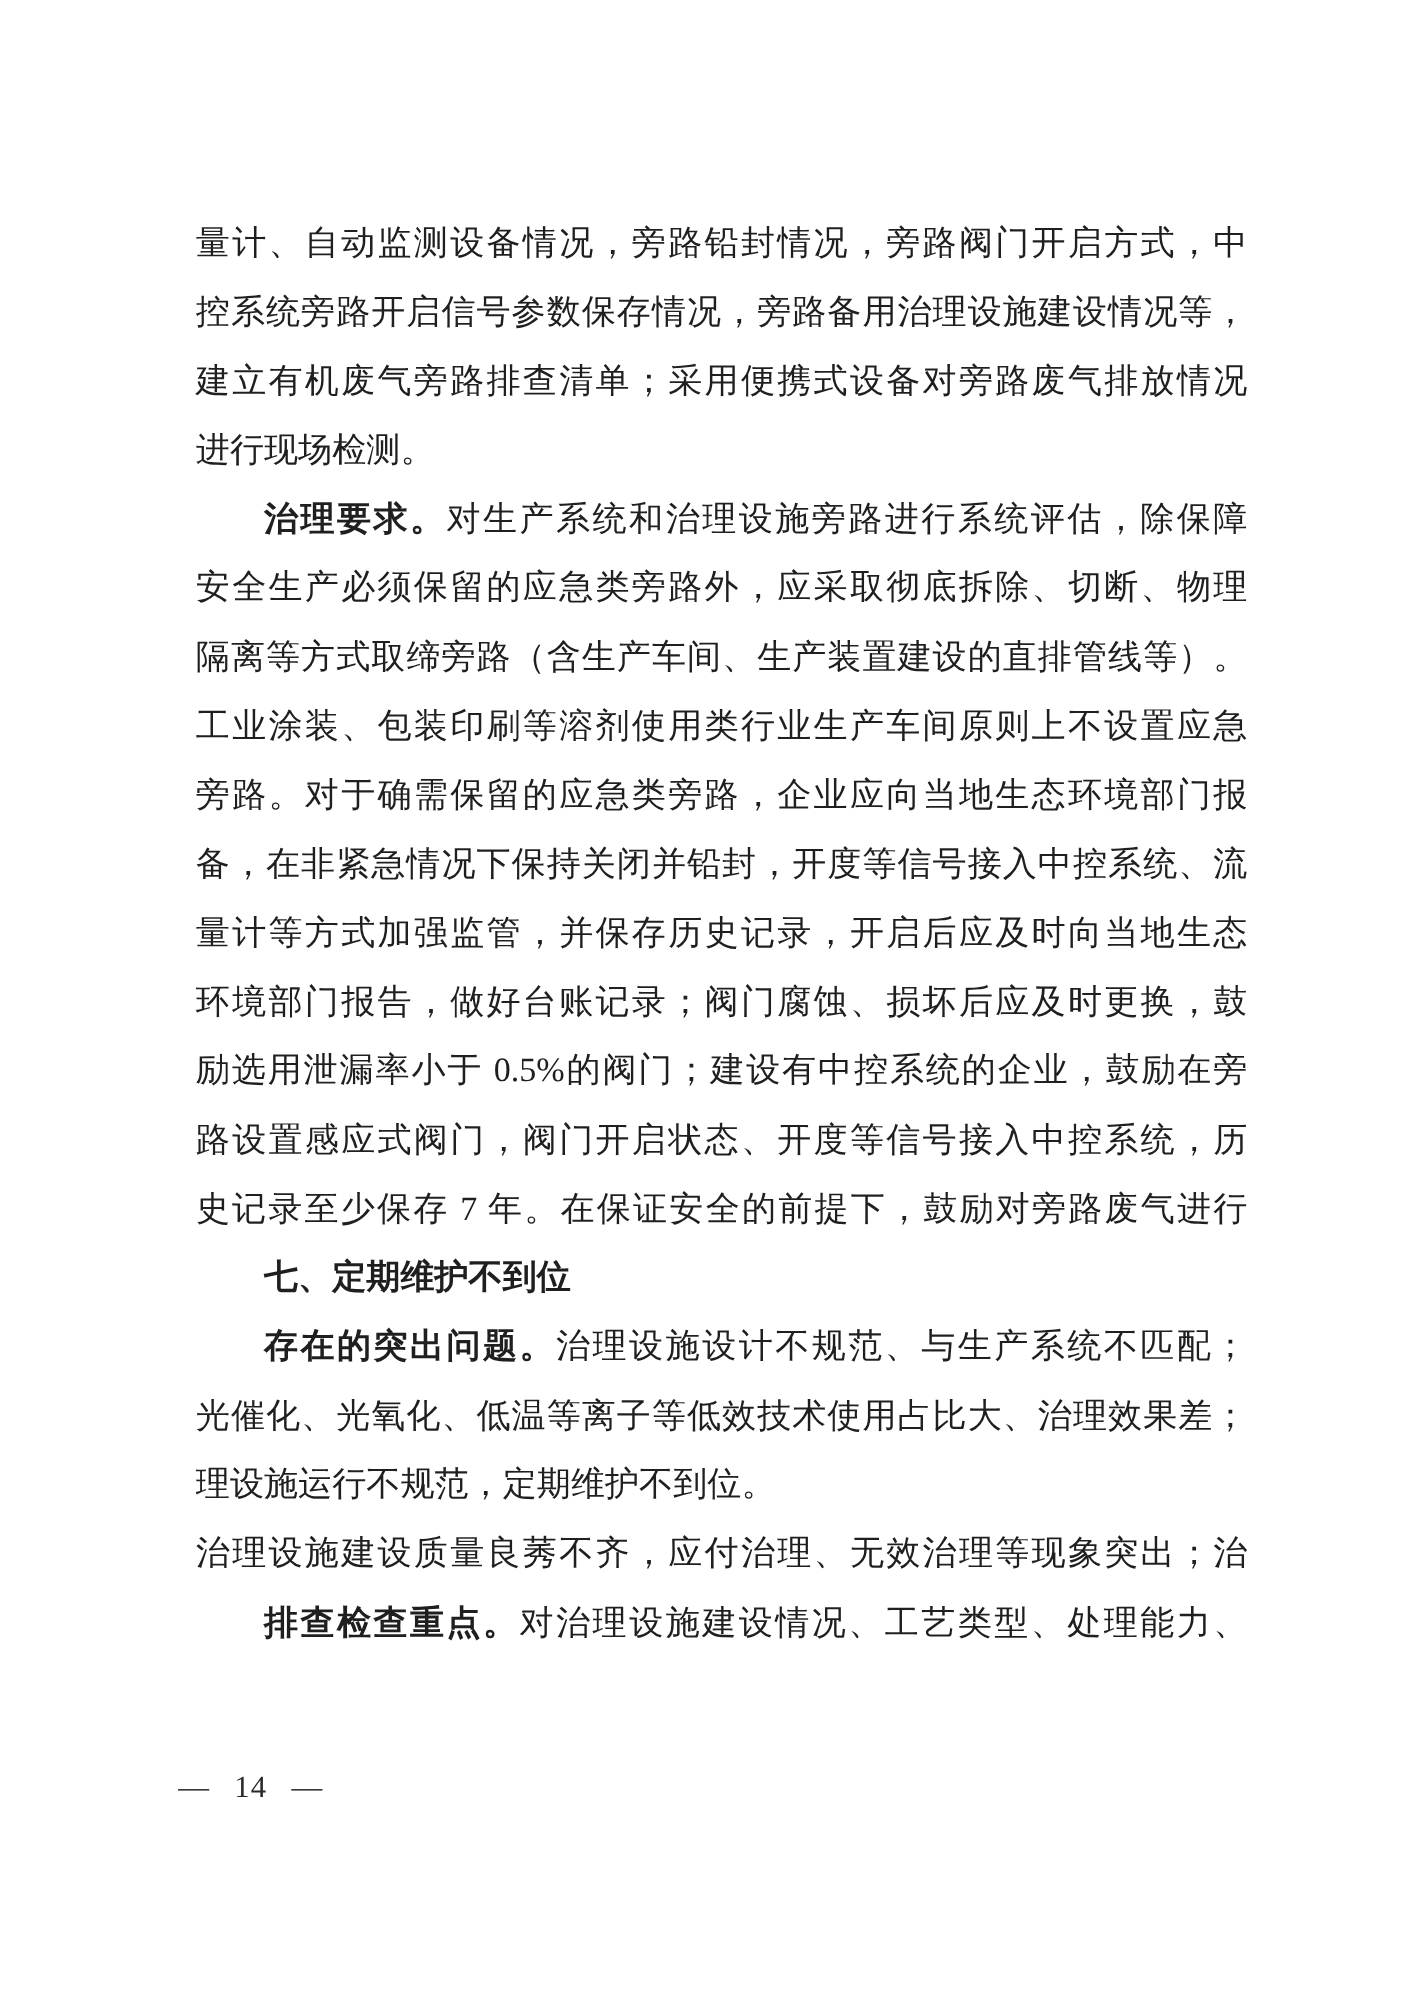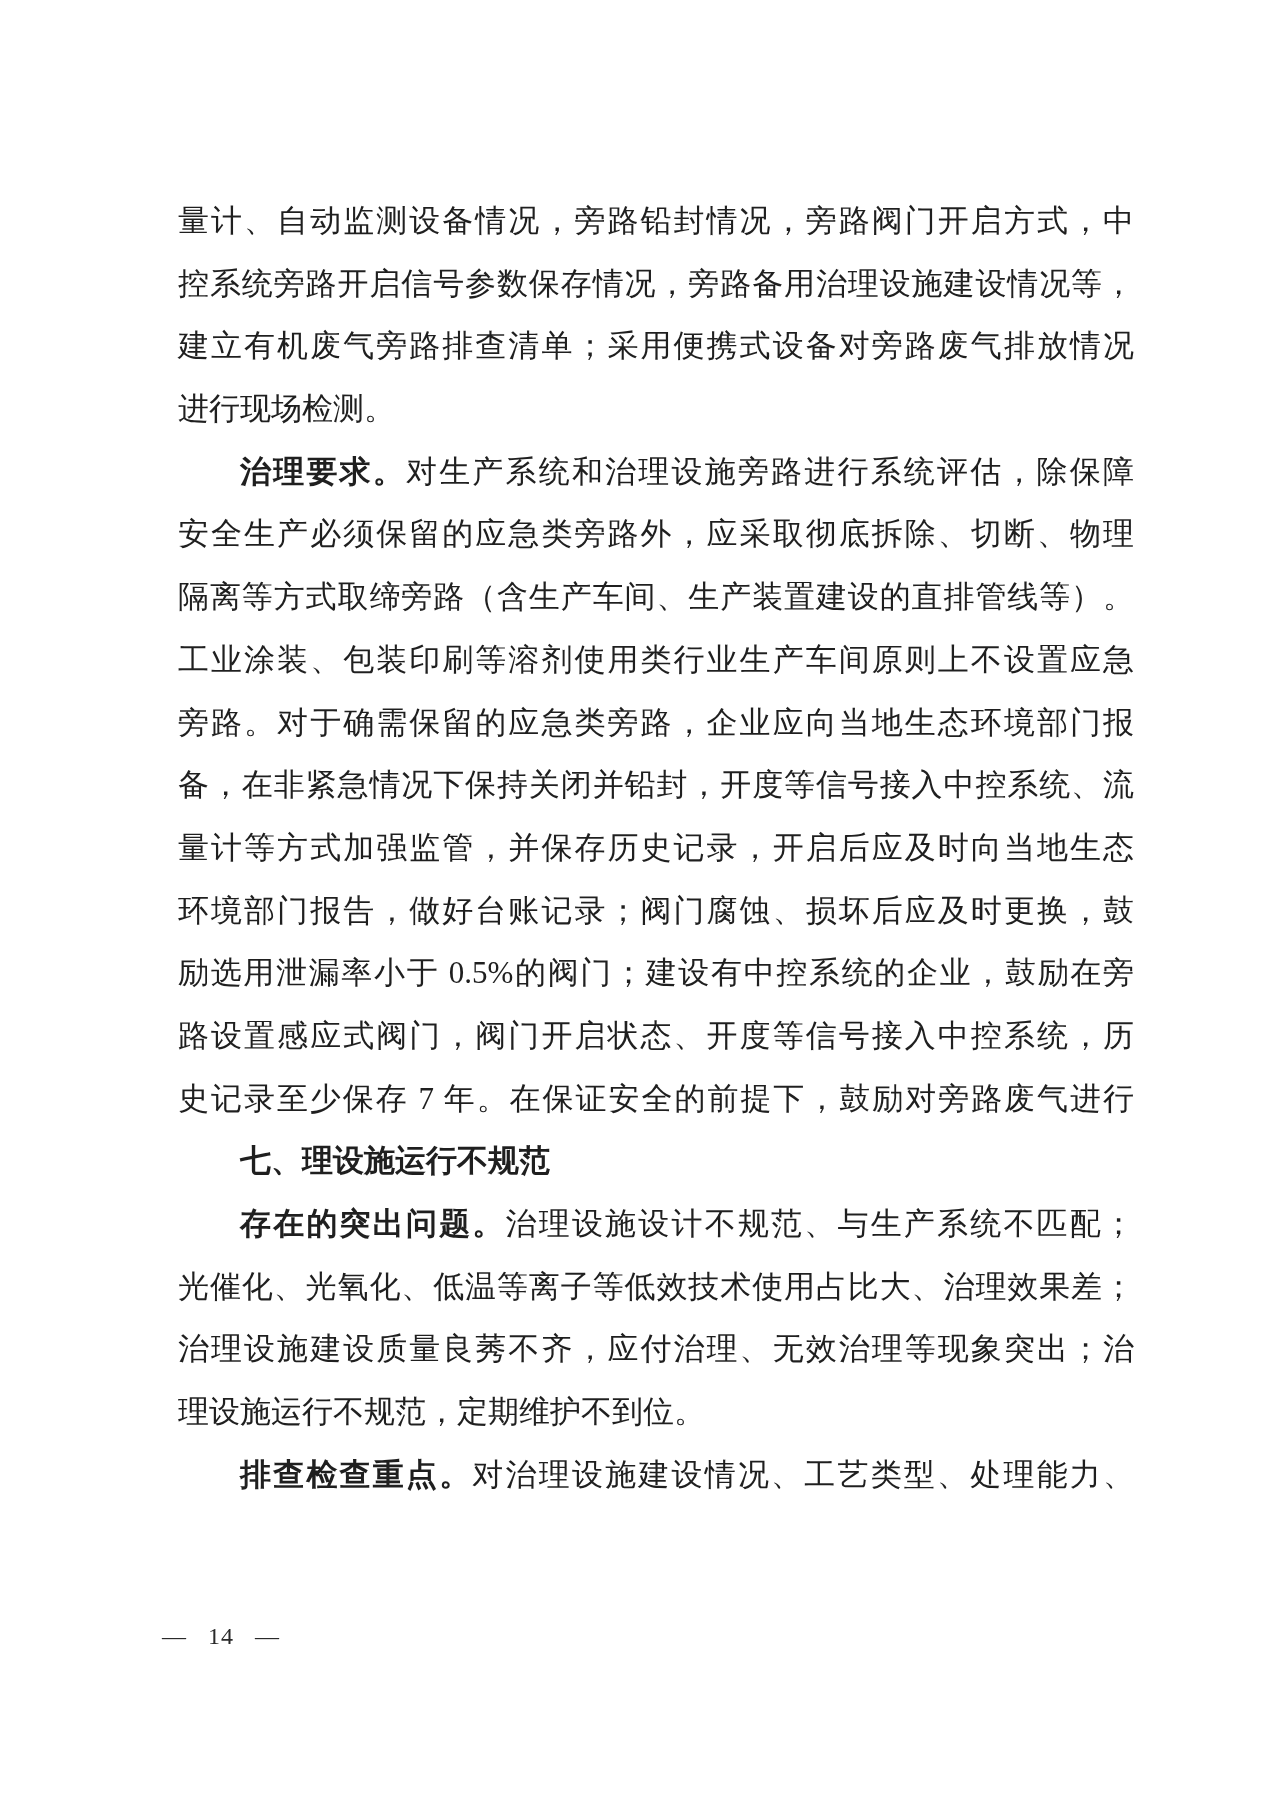--- a/index.html
+++ b/index.html
@@ -37,26 +37,25 @@
     text-indent: 2em;
   }
   .lead {
     font-weight: 700;
     margin-top: 43px;
   }
   .footer {
     position: absolute;
     left: 162px;
     top: 1606px;
-    font-size: 24px;
+    font-size: 28px;
     line-height: 40px;
     color: #2a2a2a;
     word-spacing: 14px;
     letter-spacing: 1px;
-    margin-top: 10px;
   }
 </style>
 </head>
 <body>
 
 <div class="page">
   <main class="text-block" id="lines">
   <div class="line justify"><span class="lead"></span><span class="rest">量计、自动监测设备情况，旁路铅封情况，旁路阀门开启方式，中</span></div>
 
   <div class="line justify"><span class="lead"></span><span class="rest">控系统旁路开启信号参数保存情况，旁路备用治理设施建设情况等，</span></div>
@@ -81,28 +80,28 @@
 
   <div class="line justify"><span class="lead"></span><span class="rest">环境部门报告，做好台账记录；阀门腐蚀、损坏后应及时更换，鼓</span></div>
 
   <div class="line justify"><span class="lead"></span><span class="rest">励选用泄漏率小于 0.5%的阀门；建设有中控系统的企业，鼓励在旁</span></div>
 
   <div class="line justify"><span class="lead"></span><span class="rest">路设置感应式阀门，阀门开启状态、开度等信号接入中控系统，历</span></div>
 
   <div class="line justify"><span class="lead"></span><span class="rest">史记录至少保存 7 年。在保证安全的前提下，鼓励对旁路废气进行</span></div>
 
 
-  <div class="line indent"><span class="lead">七、理设施运行不规范</span><span class="rest"></span></div>
+  <div class="line indent"><span class="lead">七、定期维护不到位</span><span class="rest"></span></div>
 
   <div class="line indent justify"><span class="lead">存在的突出问题。</span><span class="rest">治理设施设计不规范、与生产系统不匹配；</span></div>
 
   <div class="line justify"><span class="lead"></span><span class="rest">光催化、光氧化、低温等离子等低效技术使用占比大、治理效果差；</span></div>
 
+  <div class="line"><span class="lead"></span><span class="rest">理设施运行不规范，定期维护不到位。</span></div>
+
   <div class="line justify"><span class="lead"></span><span class="rest">治理设施建设质量良莠不齐，应付治理、无效治理等现象突出；治</span></div>
-
-  <div class="line"><span class="lead"></span><span class="rest">理设施运行不规范，定期维护不到位。</span></div>
 
   <div class="line indent justify"><span class="lead">排查检查重点。</span><span class="rest">对治理设施建设情况、工艺类型、处理能力、</span></div>
 </main>
   <div class="footer">
     <span>— 14 —</span>
   </div>
 </div>
 
 </body></html>

